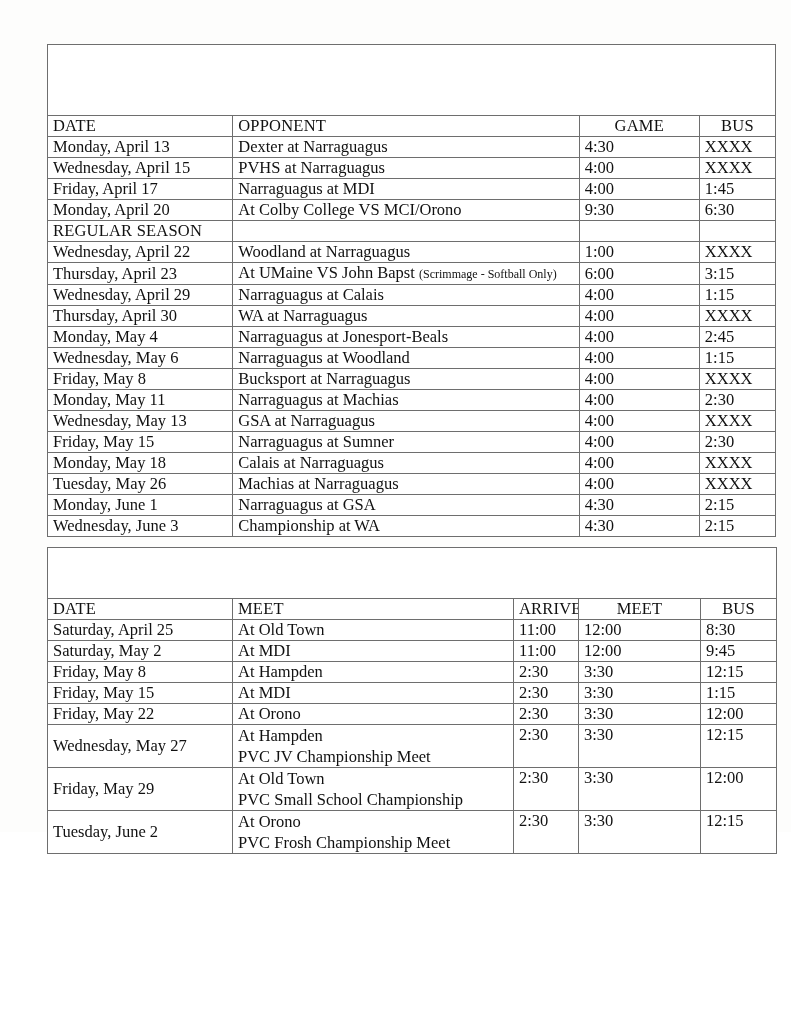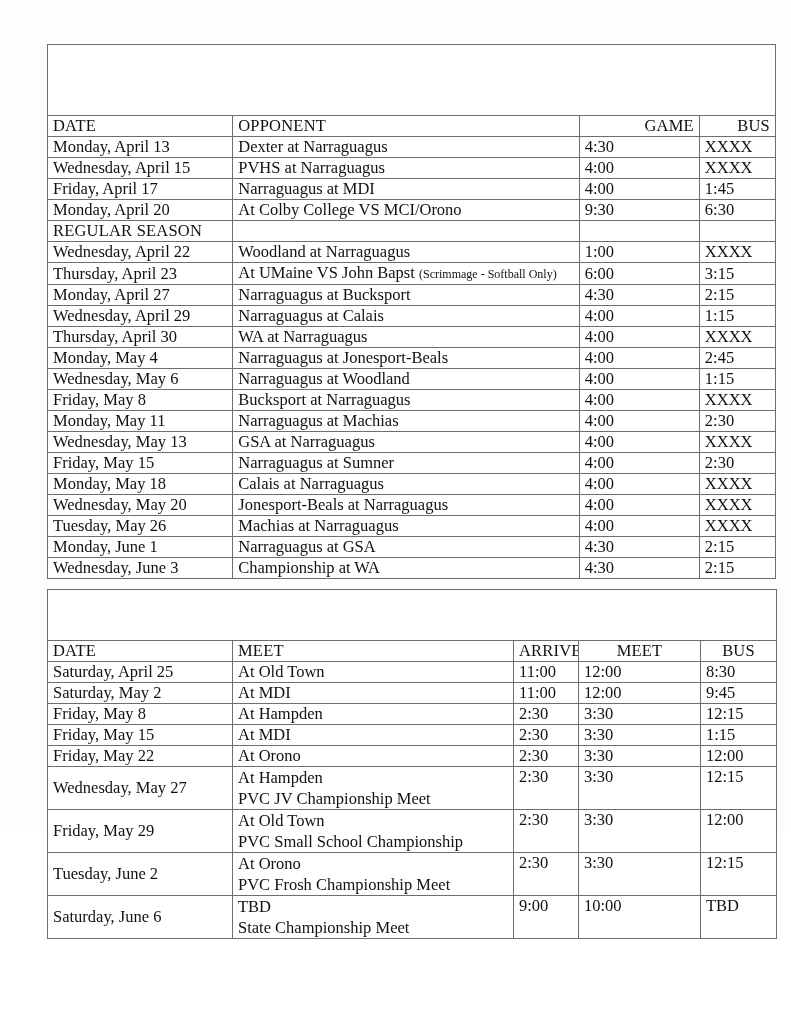--- a/index.html
+++ b/index.html
@@ -100,21 +100,21 @@
     height: 23px;
     letter-spacing: 0.2px;
   }
 
   
   .c-date   { width: 185px; }
   .c-opp    { width: 346px; }
   .c-game   { width: 120px; text-align: right; }
   .c-bus    { width: 76px;  text-align: right; }
 
-  .colhead .c-game, .colhead .c-bus { text-align: right; font-family: Liberation Serif, serif; }
+  .colhead .c-game, .colhead .c-bus { text-align: center; font-family: Liberation Serif, serif; }
 
   
   .t-date   { width: 185px; }
   .t-meet   { width: 281px; }
   .t-arrive { width: 65px;  text-align: right; }
   .t-mtime  { width: 122px; text-align: right; }
   .t-bus    { width: 76px;  text-align: right; }
 
   .colhead .t-arrive { text-align: center; margin-left: 28px; }
   .colhead .t-mtime  { text-align: center; }
@@ -206,26 +206,20 @@
           <td class="c-game">1:00</td>
           <td class="c-bus">XXXX</td>
         </tr>
         <tr class="highlight">
           <td class="c-date">Thursday, April 23</td>
           <td class="c-opp"><span>At UMaine VS John Bapst</span> <span class="note">(Scrimmage - Softball Only)</span></td>
           <td class="c-game">6:00</td>
           <td class="c-bus">3:15</td>
         </tr>
         <tr>
-          <td class="c-date">Monday, April 27</td>
-          <td class="c-opp">Narraguagus at Bucksport</td>
-          <td class="c-game">4:30</td>
-          <td class="c-bus">2:15</td>
-        </tr>
-        <tr>
           <td class="c-date">Wednesday, April 29</td>
           <td class="c-opp">Narraguagus at Calais</td>
           <td class="c-game">4:00</td>
           <td class="c-bus">1:15</td>
         </tr>
         <tr>
           <td class="c-date">Thursday, April 30</td>
           <td class="c-opp">WA at Narraguagus</td>
           <td class="c-game">4:00</td>
           <td class="c-bus">XXXX</td>
@@ -262,26 +256,20 @@
         </tr>
         <tr>
           <td class="c-date">Friday, May 15</td>
           <td class="c-opp">Narraguagus at Sumner</td>
           <td class="c-game">4:00</td>
           <td class="c-bus">2:30</td>
         </tr>
         <tr>
           <td class="c-date">Monday, May 18</td>
           <td class="c-opp">Calais at Narraguagus</td>
-          <td class="c-game">4:00</td>
-          <td class="c-bus">XXXX</td>
-        </tr>
-        <tr>
-          <td class="c-date">Wednesday, May 20</td>
-          <td class="c-opp">Jonesport-Beals at Narraguagus</td>
           <td class="c-game">4:00</td>
           <td class="c-bus">XXXX</td>
         </tr>
         <tr>
           <td class="c-date">Tuesday, May 26</td>
           <td class="c-opp">Machias at Narraguagus</td>
           <td class="c-game">4:00</td>
           <td class="c-bus">XXXX</td>
         </tr>
         <tr>
@@ -382,27 +370,17 @@
         <tr class="twoline">
           <td class="t-date">Tuesday, June 2</td>
           <td class="t-meet">
               <span class="meet-l1">At Orono</span>
               <span class="meet-l2">PVC Frosh Championship Meet</span>
             </td>
           <td class="t-arrive">2:30</td>
           <td class="t-mtime">3:30</td>
           <td class="t-bus">12:15</td>
         </tr>
-        <tr class="twoline">
-          <td class="t-date">Saturday, June 6</td>
-          <td class="t-meet">
-              <span class="meet-l1">TBD</span>
-              <span class="meet-l2">State Championship Meet</span>
-            </td>
-          <td class="t-arrive">9:00</td>
-          <td class="t-mtime">10:00</td>
-          <td class="t-bus">TBD</td>
-        </tr>
       </tbody>
     </table>
 
   </div>
 </div>
 
 </body></html>

